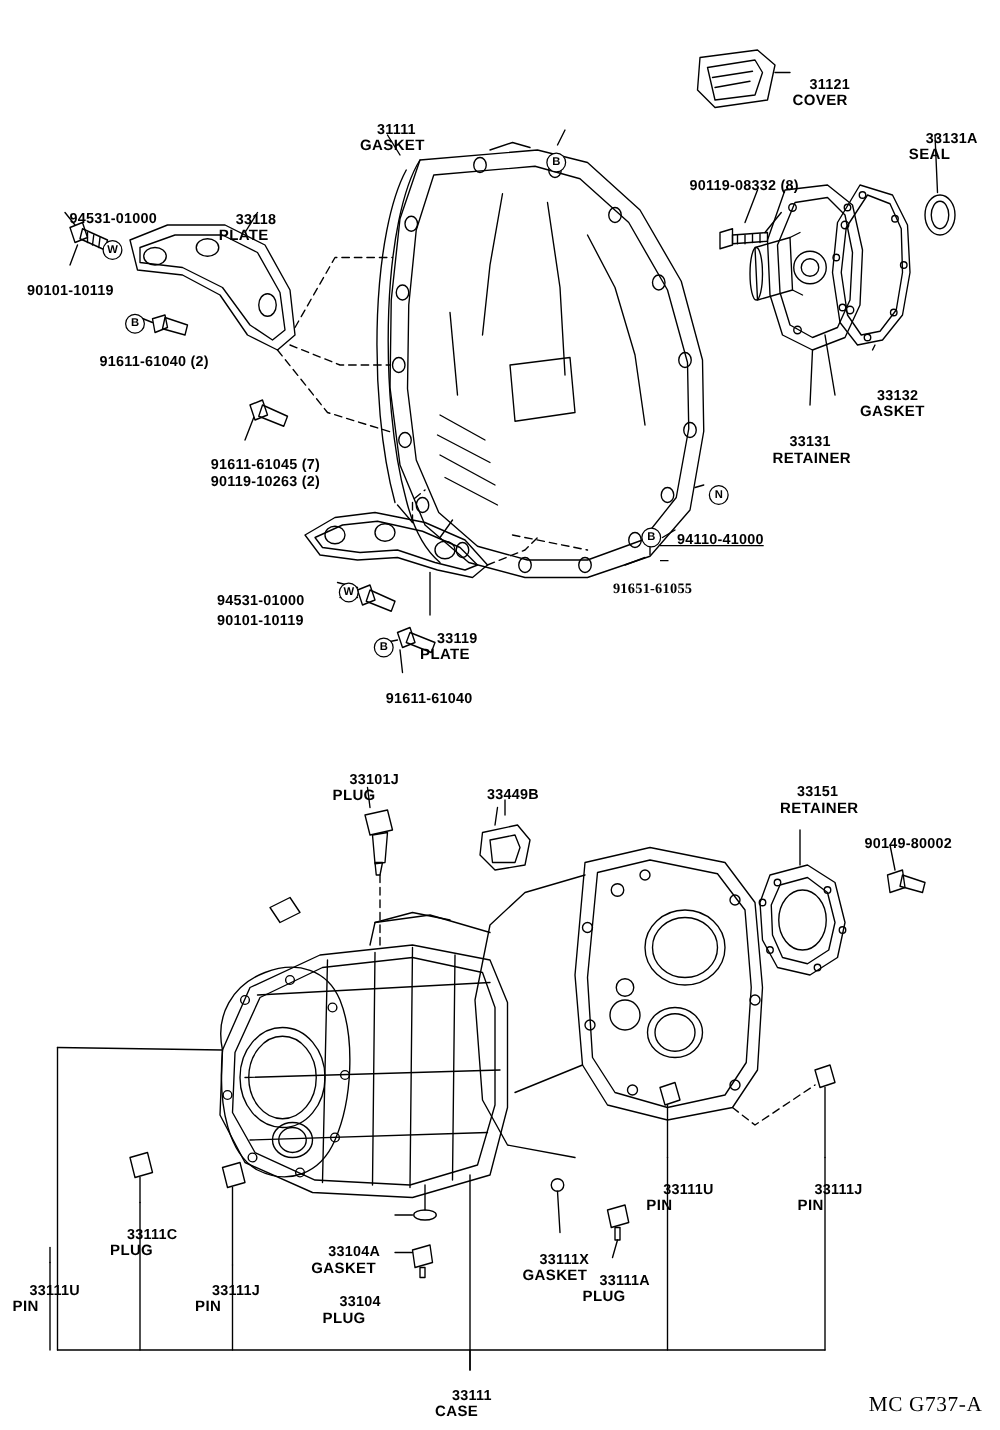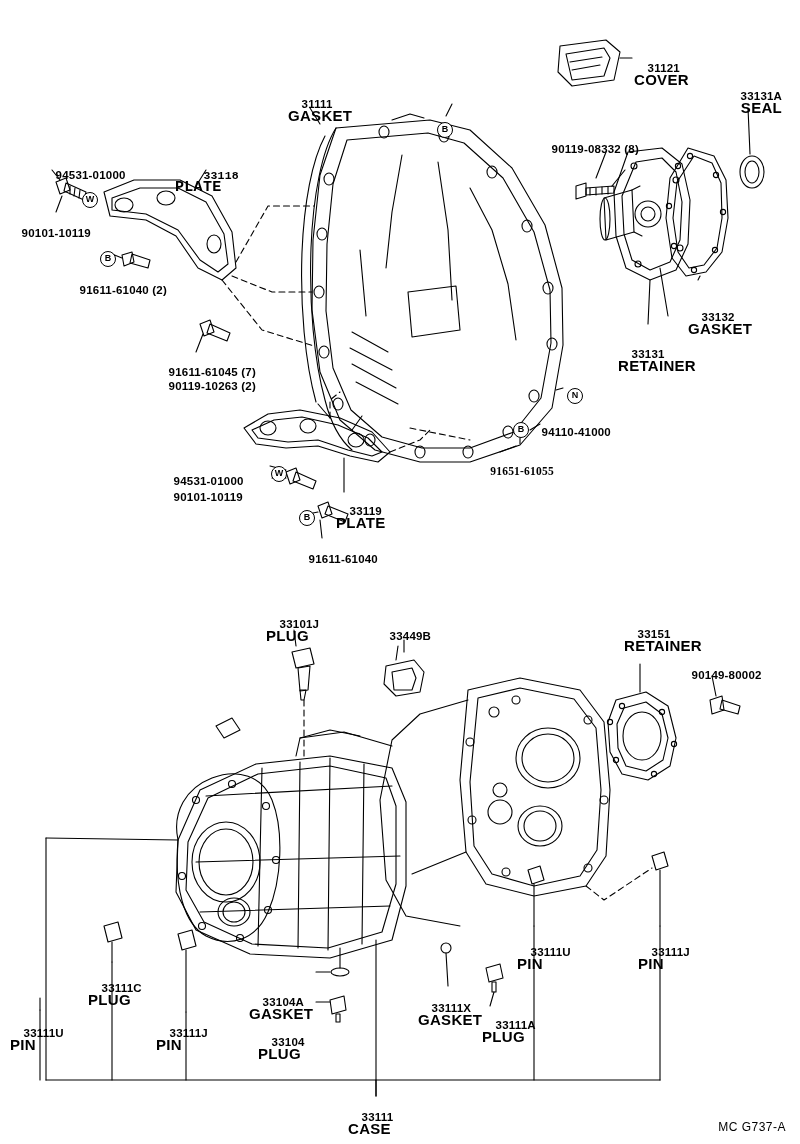--- a/index.html
+++ b/index.html
@@ -31,30 +31,30 @@
   .lbl {
     position: absolute;
     font-size: 11.5px;
     line-height: 12px;
     letter-spacing: 0.2px;
     white-space: pre;
     font-weight: bold;
   }
   .lbl .sub {
     display: block;
-    font-size: 15px;
+    font-size: 12px;
     font-weight: bold;
     letter-spacing: 0.3px;
   }
   .footer {
     position: absolute;
     right: 14px;
     bottom: 10px;
-    font-size: 12px;
-    font-family: Liberation Sans, sans-serif;
+    font-size: 17px;
+    font-family: Liberation Serif, serif;
     letter-spacing: 0.5px;
   }
   .circ {
     position: absolute;
     width: 14px;
     height: 14px;
     border: 1.2px solid #000;
     border-radius: 50%;
     font-size: 9px;
     font-weight: bold;
@@ -327,38 +327,38 @@
   <div class="circ" style="left:82px;top:192px;">W</div>
   <div class="circ" style="left:271px;top:466px;">W</div>
   <div class="circ" style="left:299px;top:510px;">B</div>
   <div class="circ" style="left:513px;top:422px;">B</div>
   <div class="circ" style="left:567px;top:388px;">N</div>
 
   <div class="lbl" style="left:634px;top:50px;">
     <span>31121</span><span class="sub">COVER</span>
   </div>
 
-  <div class="lbl" style="left:727px;top:78px;text-align:right;">
+  <div class="lbl" style="left:727px;top:93px;">
     <span>33131A</span><span class="sub">SEAL</span>
   </div>
 
   <div class="lbl" style="left:288px;top:86px;">
     <span>31111</span><span class="sub">GASKET</span>
   </div>
 
 
   <div class="lbl" style="left:538px;top:131px;">
     <span>90119-08332 (8)</span>
   </div>
 
   <div class="lbl" style="left:42px;top:157px;">
     <span>94531-01000</span>
   </div>
 
-  <div class="lbl" style="left:175px;top:158px;font-family:Liberation Mono, monospace;">
+  <div class="lbl" style="left:175px;top:158px;">
     <span>33118</span><span class="sub">PLATE</span>
   </div>
 
   <div class="lbl" style="left:8px;top:215px;">
     <span>90101-10119</span>
   </div>
 
   <div class="lbl" style="left:66px;top:272px;">
     <span>91611-61040 (2)</span>
   </div>
@@ -371,21 +371,21 @@
     <span>33131</span><span class="sub">RETAINER</span>
   </div>
 
   <div class="lbl" style="left:155px;top:354px;">
     <span>91611-61045 (7)</span>
   </div>
   <div class="lbl" style="left:155px;top:368px;text-align:center;">
     <span>90119-10263 (2)</span>
   </div>
 
-  <div class="lbl" style="left:528px;top:414px;">
+  <div class="lbl" style="left:528px;top:414px;text-decoration:underline;">
     <span>94110-41000</span>
   </div>
 
   <div class="lbl" style="left:478px;top:453px;font-family:Liberation Serif, serif;">
     <span>91651-61055</span>
   </div>
 
   <div class="lbl" style="left:160px;top:463px;">
     <span>94531-01000</span>
   </div>
@@ -442,21 +442,21 @@
   </div>
 
   <div class="lbl" style="left:156px;top:1015px;">
     <span>33111J</span><span class="sub">PIN</span>
   </div>
 
   <div class="lbl" style="left:258px;top:1024px;">
     <span>33104</span><span class="sub">PLUG</span>
   </div>
 
-  <div class="lbl" style="left:466px;top:1007px;margin-left:16px;">
+  <div class="lbl" style="left:466px;top:1007px;">
     <span>33111A</span><span class="sub">PLUG</span>
   </div>
 
   <div class="lbl" style="left:348px;top:1099px;">
     <span>33111</span><span class="sub">CASE</span>
   </div>
 
   <div class="footer">MC  G737-A</div>
 
 </div>

